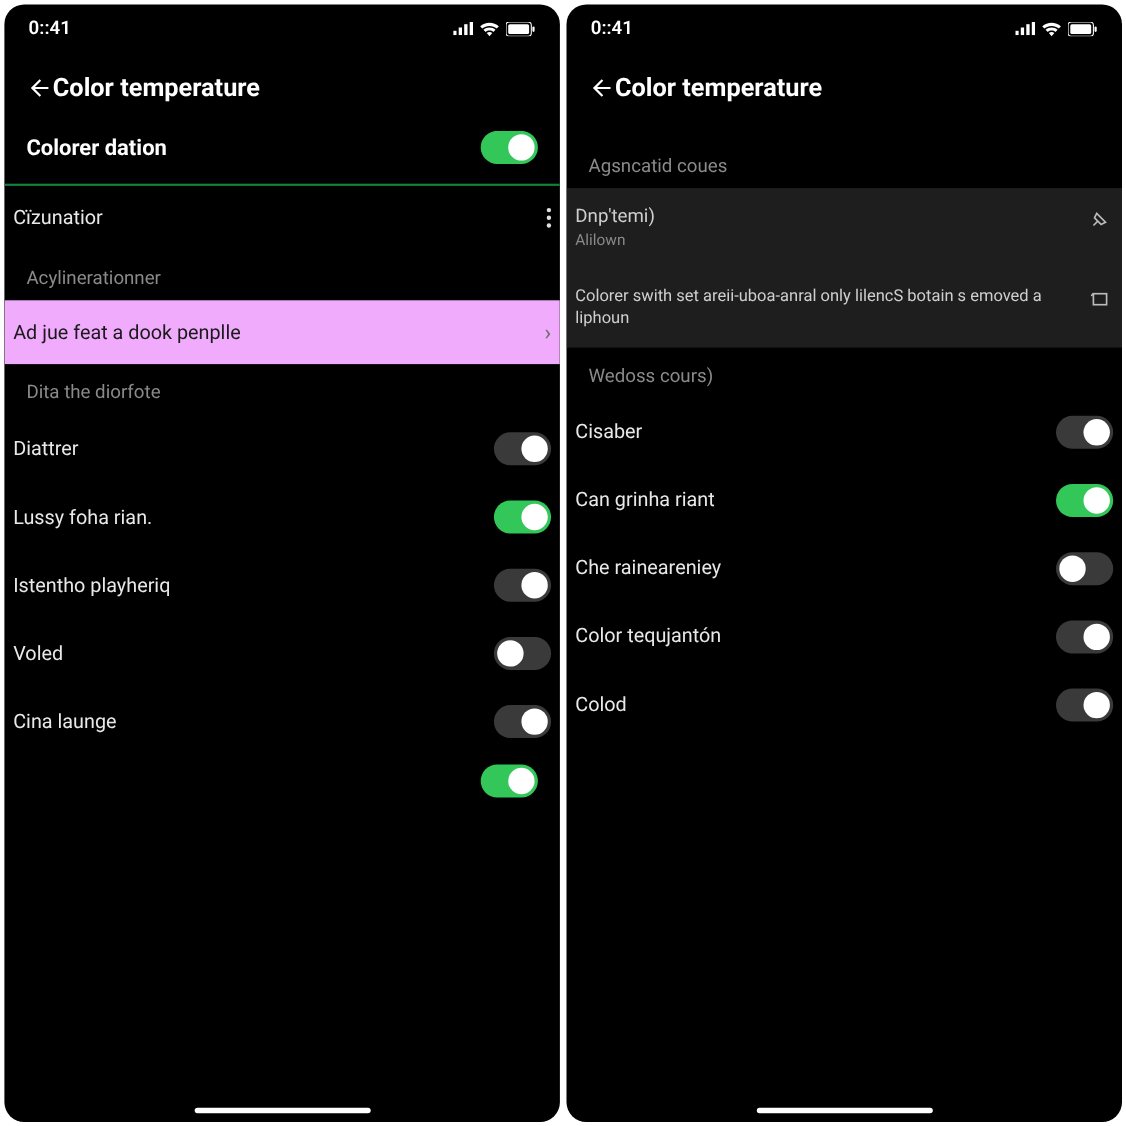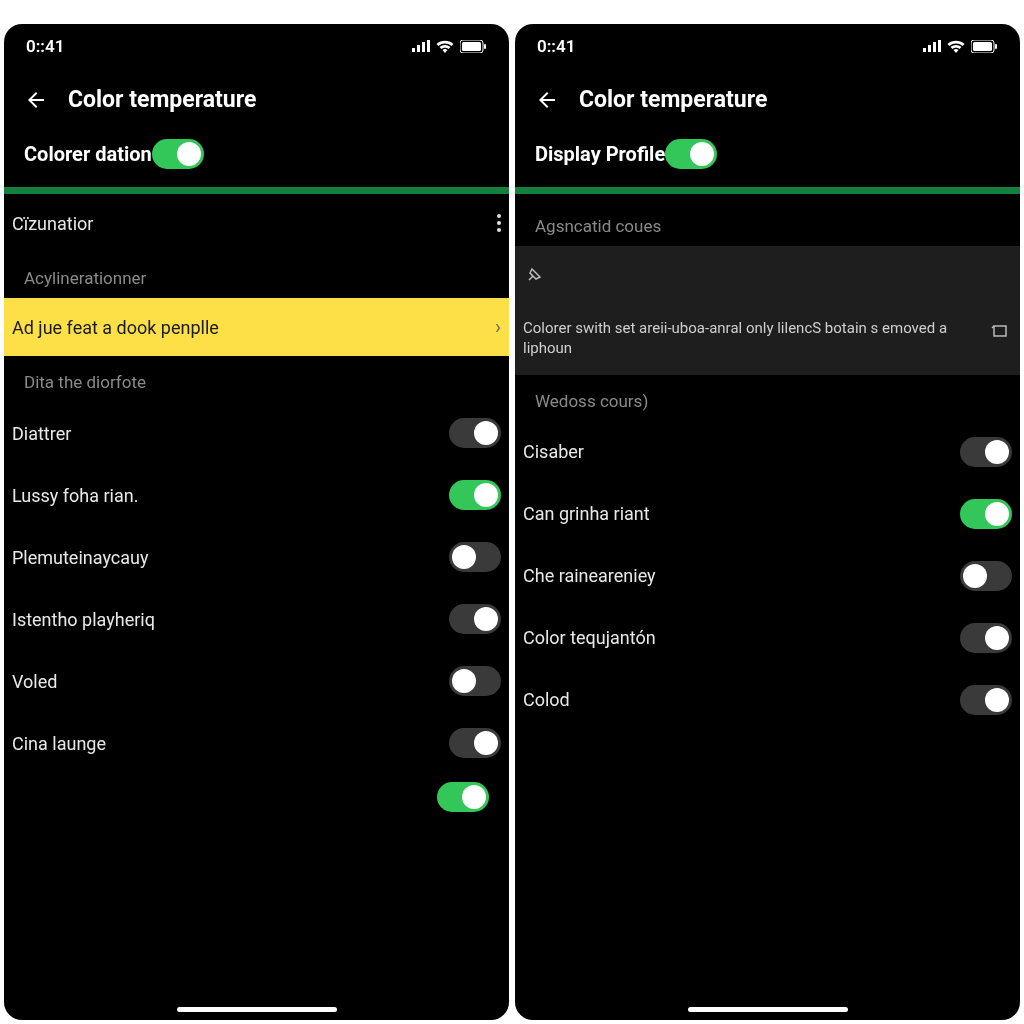--- a/index.html
+++ b/index.html
@@ -14,72 +14,70 @@
     padding: 4px;
   }
   .phone {
     flex: 1;
     background: #000000;
     border-radius: 18px;
     display: flex;
     flex-direction: column;
     overflow: hidden;
     position: relative;
-    margin-top: 20px;
   }
   
   .status-bar {
     height: 44px;
     display: flex;
     align-items: center;
     justify-content: space-between;
     padding: 0 22px;
     color: #fff;
     font-size: 17px;
     font-weight: 600;
   }
   .status-right { display: flex; align-items: center; gap: 6px; }
   .signal-icon, .wifi-icon, .battery-icon { display: inline-flex; align-items: center; }
   
   .page-header {
     display: flex;
     align-items: center;
-    gap: 20px;
     padding: 18px 33px 26px 20px;
     color: #fff;
   }
   .back-arrow { width: 24px; height: 24px; display: flex; align-items: center; justify-content: center; }
   .page-title { font-size: 23px; font-weight: 700; }
   
   .main-toggle-row {
     display: flex;
     align-items: center;
-    justify-content: flex-start;
+    justify-content: space-between;
     padding: 0 20px 18px 20px;
-    border-bottom: 7px solid #15803d;
+    border-bottom: 2px solid #15803d;
   }
   .main-toggle-label { color: #fff; font-size: 20px; font-weight: 700; }
   
   .section-header {
     color: #8a8a8a;
     font-size: 17px;
     padding: 22px 20px 10px 20px;
   }
   
   .row {
     display: flex;
     align-items: center;
     justify-content: space-between;
     padding: 16px 8px;
     min-height: 58px;
   }
   .row-label { color: #e8e8e8; font-size: 18px; }
   .row-sub { color: #8a8a8a; font-size: 14px; margin-top: 4px; }
   .row-highlight {
-    background: #fde047;
+    background: #f0abfc;
   }
   .row-highlight .row-label { color: #1a1a1a; }
   .section-header.inset { padding-top: 16px; }
   .dimmed-block {
     background: #1e1e1e;
     display: flex;
     flex-direction: column;
   }
   .dimmed-block .row { min-height: 56px; }
   .dimmed-block .row-two { align-items: flex-start; flex-direction: row; }
@@ -198,26 +196,20 @@
           <div class="knob"></div>
         </div>
     </div>
     <div class="row">
       <span class="row-label">Lussy foha rian.</span>
       <div class="switch on">
           <div class="knob"></div>
         </div>
     </div>
     <div class="row">
-      <span class="row-label">Plemuteinaycauy</span>
-      <div class="switch off-left">
-          <div class="knob"></div>
-        </div>
-    </div>
-    <div class="row">
       <span class="row-label">Istentho playheriq</span>
       <div class="switch off-right">
           <div class="knob"></div>
         </div>
     </div>
     <div class="row">
       <span class="row-label">Voled</span>
       <div class="switch off-left">
           <div class="knob"></div>
         </div>
@@ -270,31 +262,29 @@
     <div class="back-arrow">
       <svg width="24" height="24" viewBox="0 0 24 24">
           <path d="M20 11H7.8l5.6-5.6L12 4l-8 8 8 8 1.4-1.4L7.8 13H20z" fill="#fff"></path>
         </svg>
     </div>
     <div class="page-title">Color temperature</div>
   </div>
 
   <div class="content">
 
-    <div class="main-toggle-row">
-      <span class="main-toggle-label">Display Profile</span>
-      <div class="switch on">
-          <div class="knob"></div>
-        </div>
-    </div>
 
     <div class="section-header">Agsncatid coues</div>
 
     <div class="dimmed-block">
       <div class="row row-two">
+        <div class="row-text">
+          <div class="row-label">Dnp'temi)</div>
+          <div class="row-sub">Alilown</div>
+        </div>
         <div class="small-icon">
           <svg width="18" height="18" viewBox="0 0 18 18">
               <path d="M3 15 L7 11 M6 4 L14 12 L10 14 L4 8 Z" stroke="#bbb" stroke-width="1.5" fill="none"></path>
             </svg>
         </div>
       </div>
       <div class="row row-two">
         <div class="row-text">
           <div class="row-label" style="font-size:15px; line-height:1.35;">Colorer swith set areii-uboa-anral only lilencS botain s emoved a liphoun</div>
         </div>

